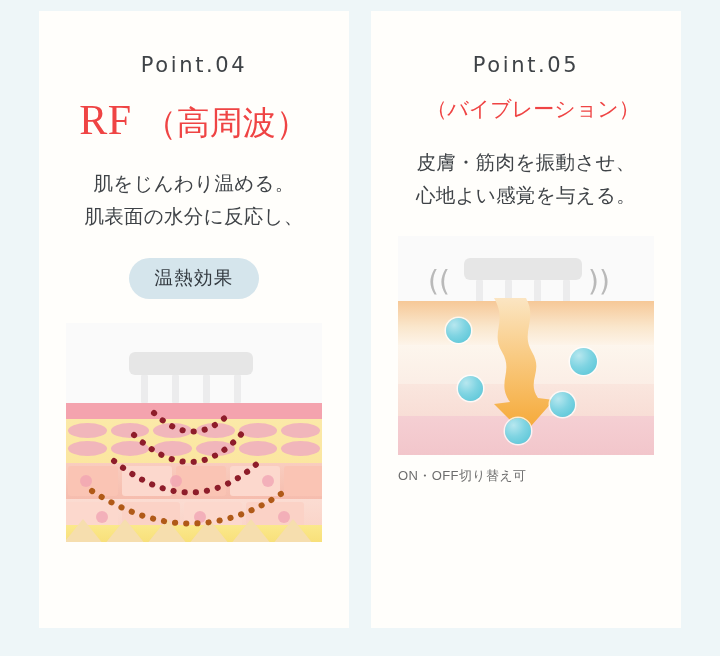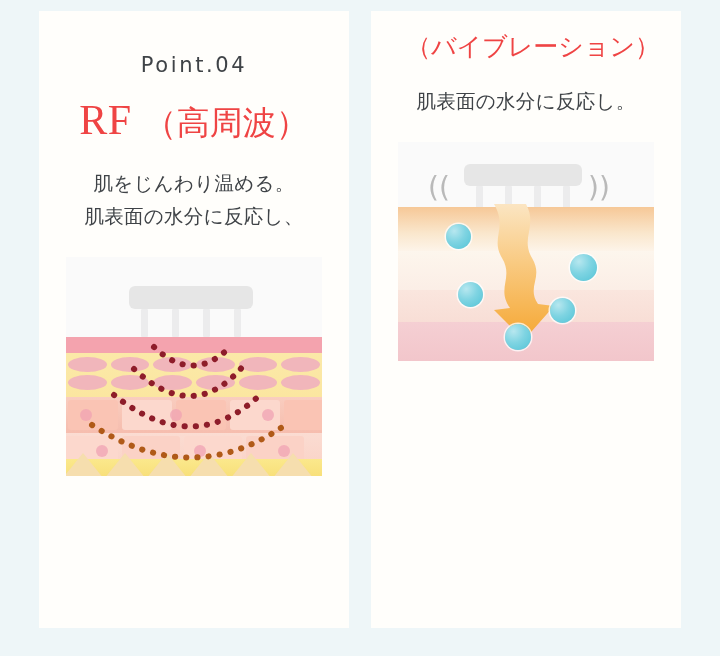--- a/index.html
+++ b/index.html
@@ -56,21 +56,21 @@
   }
   .title .abbr {
     font-size: 42px;
     letter-spacing: 0.5px;
   }
   .title .jp {
     font-size: 33px;
     margin-left: 12px;
   }
   .title.small-sub .jp {
-    font-size: 25px;
+    font-size: 21px;
     margin-left: 14px;
   }
   .desc {
     margin-top: 26px;
     font-size: 19.5px;
     line-height: 1.68;
     color: #3f4347;
     text-align: center;
     letter-spacing: 0.3px;
   }
@@ -176,20 +176,23 @@
     <div class="title">
       <span class="abbr">RF</span>
       <span class="jp">（高周波）</span>
     </div>
 
     <div class="desc">
       <div>肌をじんわり温める。</div>
       <div>肌表面の水分に反応し、</div>
     </div>
 
+    <div class="badge-row">
+      <span class="badge">温熱効果</span>
+    </div>
 
     <div class="illus">
 
       <div class="sky" style="height:80px;"></div>
 
       <div class="head" style="left:63px; top:29px; width:124px; height:23px;"></div>
       <div class="prong" style="left:75px; top:52px; height:28px;"></div>
       <div class="prong" style="left:106px; top:52px; height:28px;"></div>
       <div class="prong" style="left:137px; top:52px; height:28px;"></div>
       <div class="prong" style="left:168px; top:52px; height:28px;"></div>
@@ -244,27 +247,29 @@
       <svg class="arrow-wrap" viewBox="0 0 256 219">
         <path d="M88,90 Q128,128 166,88" fill="none" stroke="#8e1d2a" stroke-width="6" stroke-linecap="round" stroke-dasharray="0.2 11"></path>
         <path d="M68,112 Q128,168 178,108" fill="none" stroke="#8e1d2a" stroke-width="6" stroke-linecap="round" stroke-dasharray="0.2 11"></path>
         <path d="M48,138 Q128,202 196,136" fill="none" stroke="#8e1d2a" stroke-width="6" stroke-linecap="round" stroke-dasharray="0.2 11"></path>
         <path d="M26,168 Q128,234 222,166" fill="none" stroke="#b05a18" stroke-width="6" stroke-linecap="round" stroke-dasharray="0.2 11"></path>
       </svg>
     </div>
   </div>
 
   <div class="card">
+    <div class="point-label">Point.05</div>
 
     <div class="title small-sub">
       <span class="jp">（バイブレーション）</span>
     </div>
 
     <div class="desc">
-      <div>肌表面の水分に反応し。</div>
+      <div>皮膚・筋肉を振動させ、</div>
+      <div>心地よい感覚を与える。</div>
     </div>
 
 
     <div class="illus">
       <div class="sky" style="height:65px;"></div>
 
       <div class="head" style="left:66px; top:22px; width:118px; height:22px;"></div>
       <div class="prong" style="left:78px; top:44px; height:24px;"></div>
       <div class="prong" style="left:107px; top:44px; height:24px;"></div>
       <div class="prong" style="left:136px; top:44px; height:24px;"></div>
@@ -291,15 +296,16 @@
                  C128,144 146,136 134,116 C122,96 140,84 128,62 Z" fill="url(#ag)"></path>
       </svg>
 
       <div class="bubble" style="left:48px; top:82px; width:25px; height:25px;"></div>
       <div class="bubble" style="left:172px; top:112px; width:27px; height:27px;"></div>
       <div class="bubble" style="left:60px; top:140px; width:25px; height:25px;"></div>
       <div class="bubble" style="left:152px; top:156px; width:25px; height:25px;"></div>
       <div class="bubble" style="left:107px; top:182px; width:26px; height:26px;"></div>
     </div>
 
+    <div class="caption">ON・OFF切り替え可</div>
   </div>
 
 </div>
 
 </body></html>

